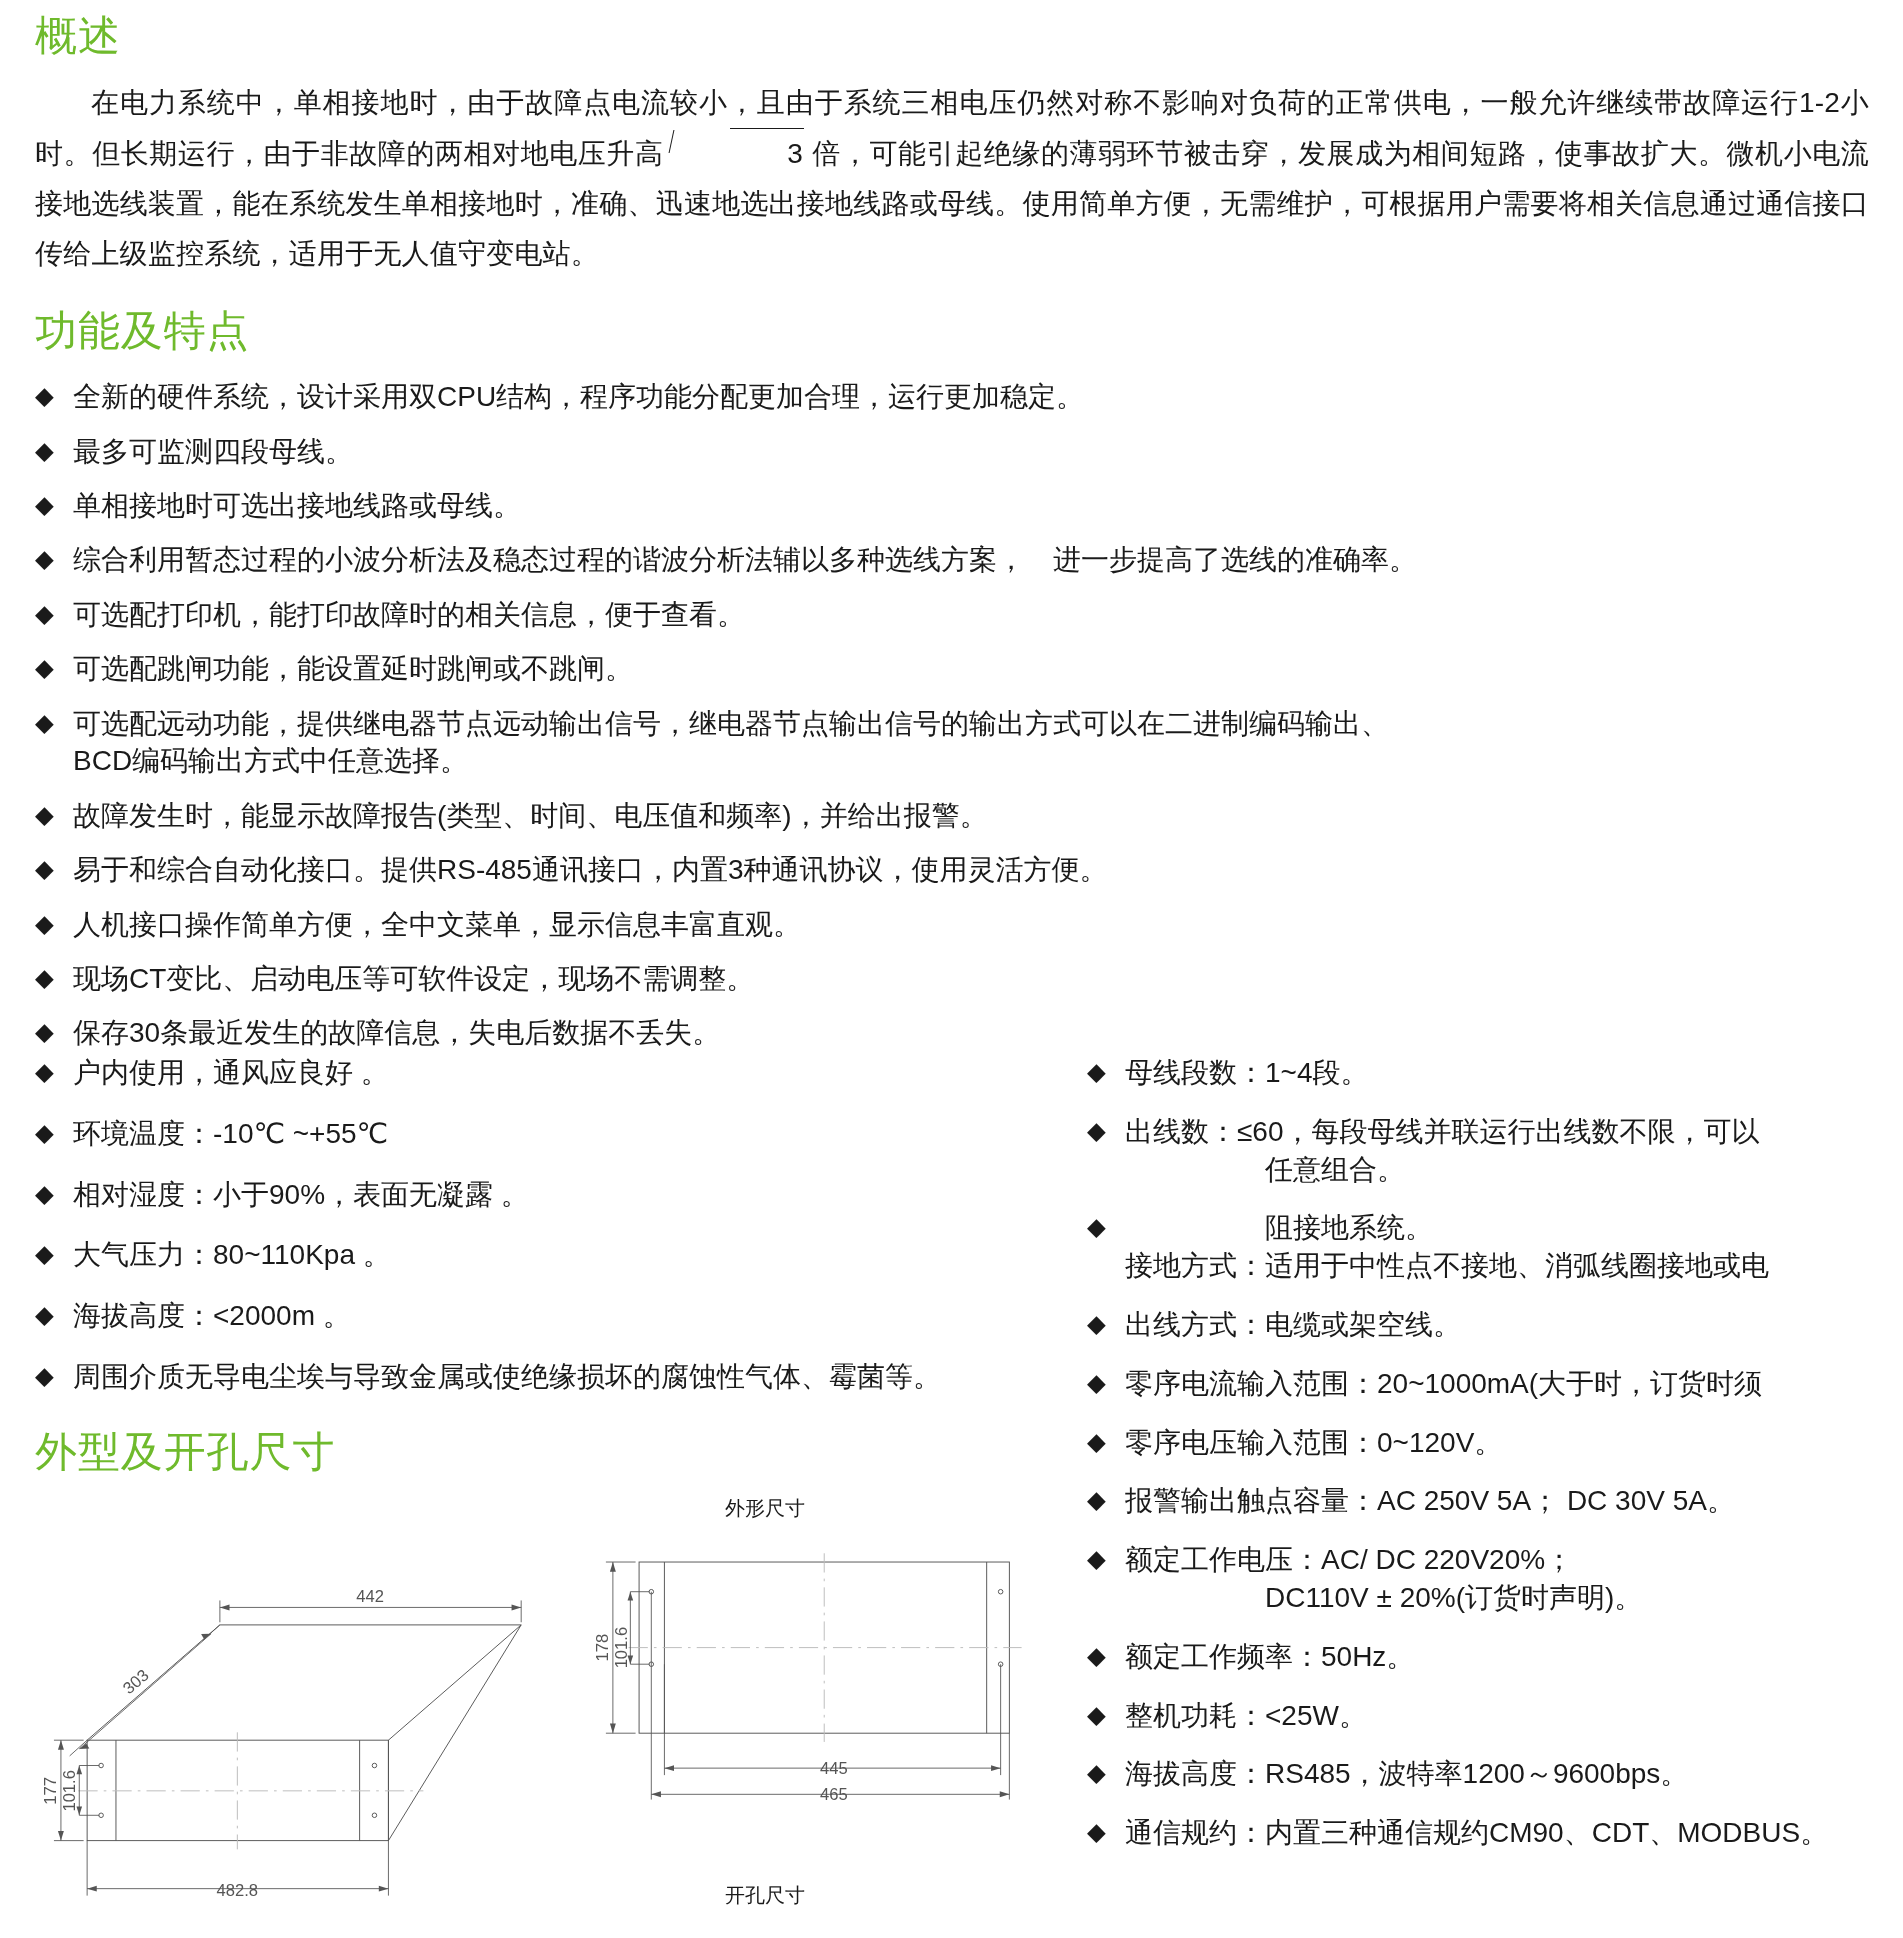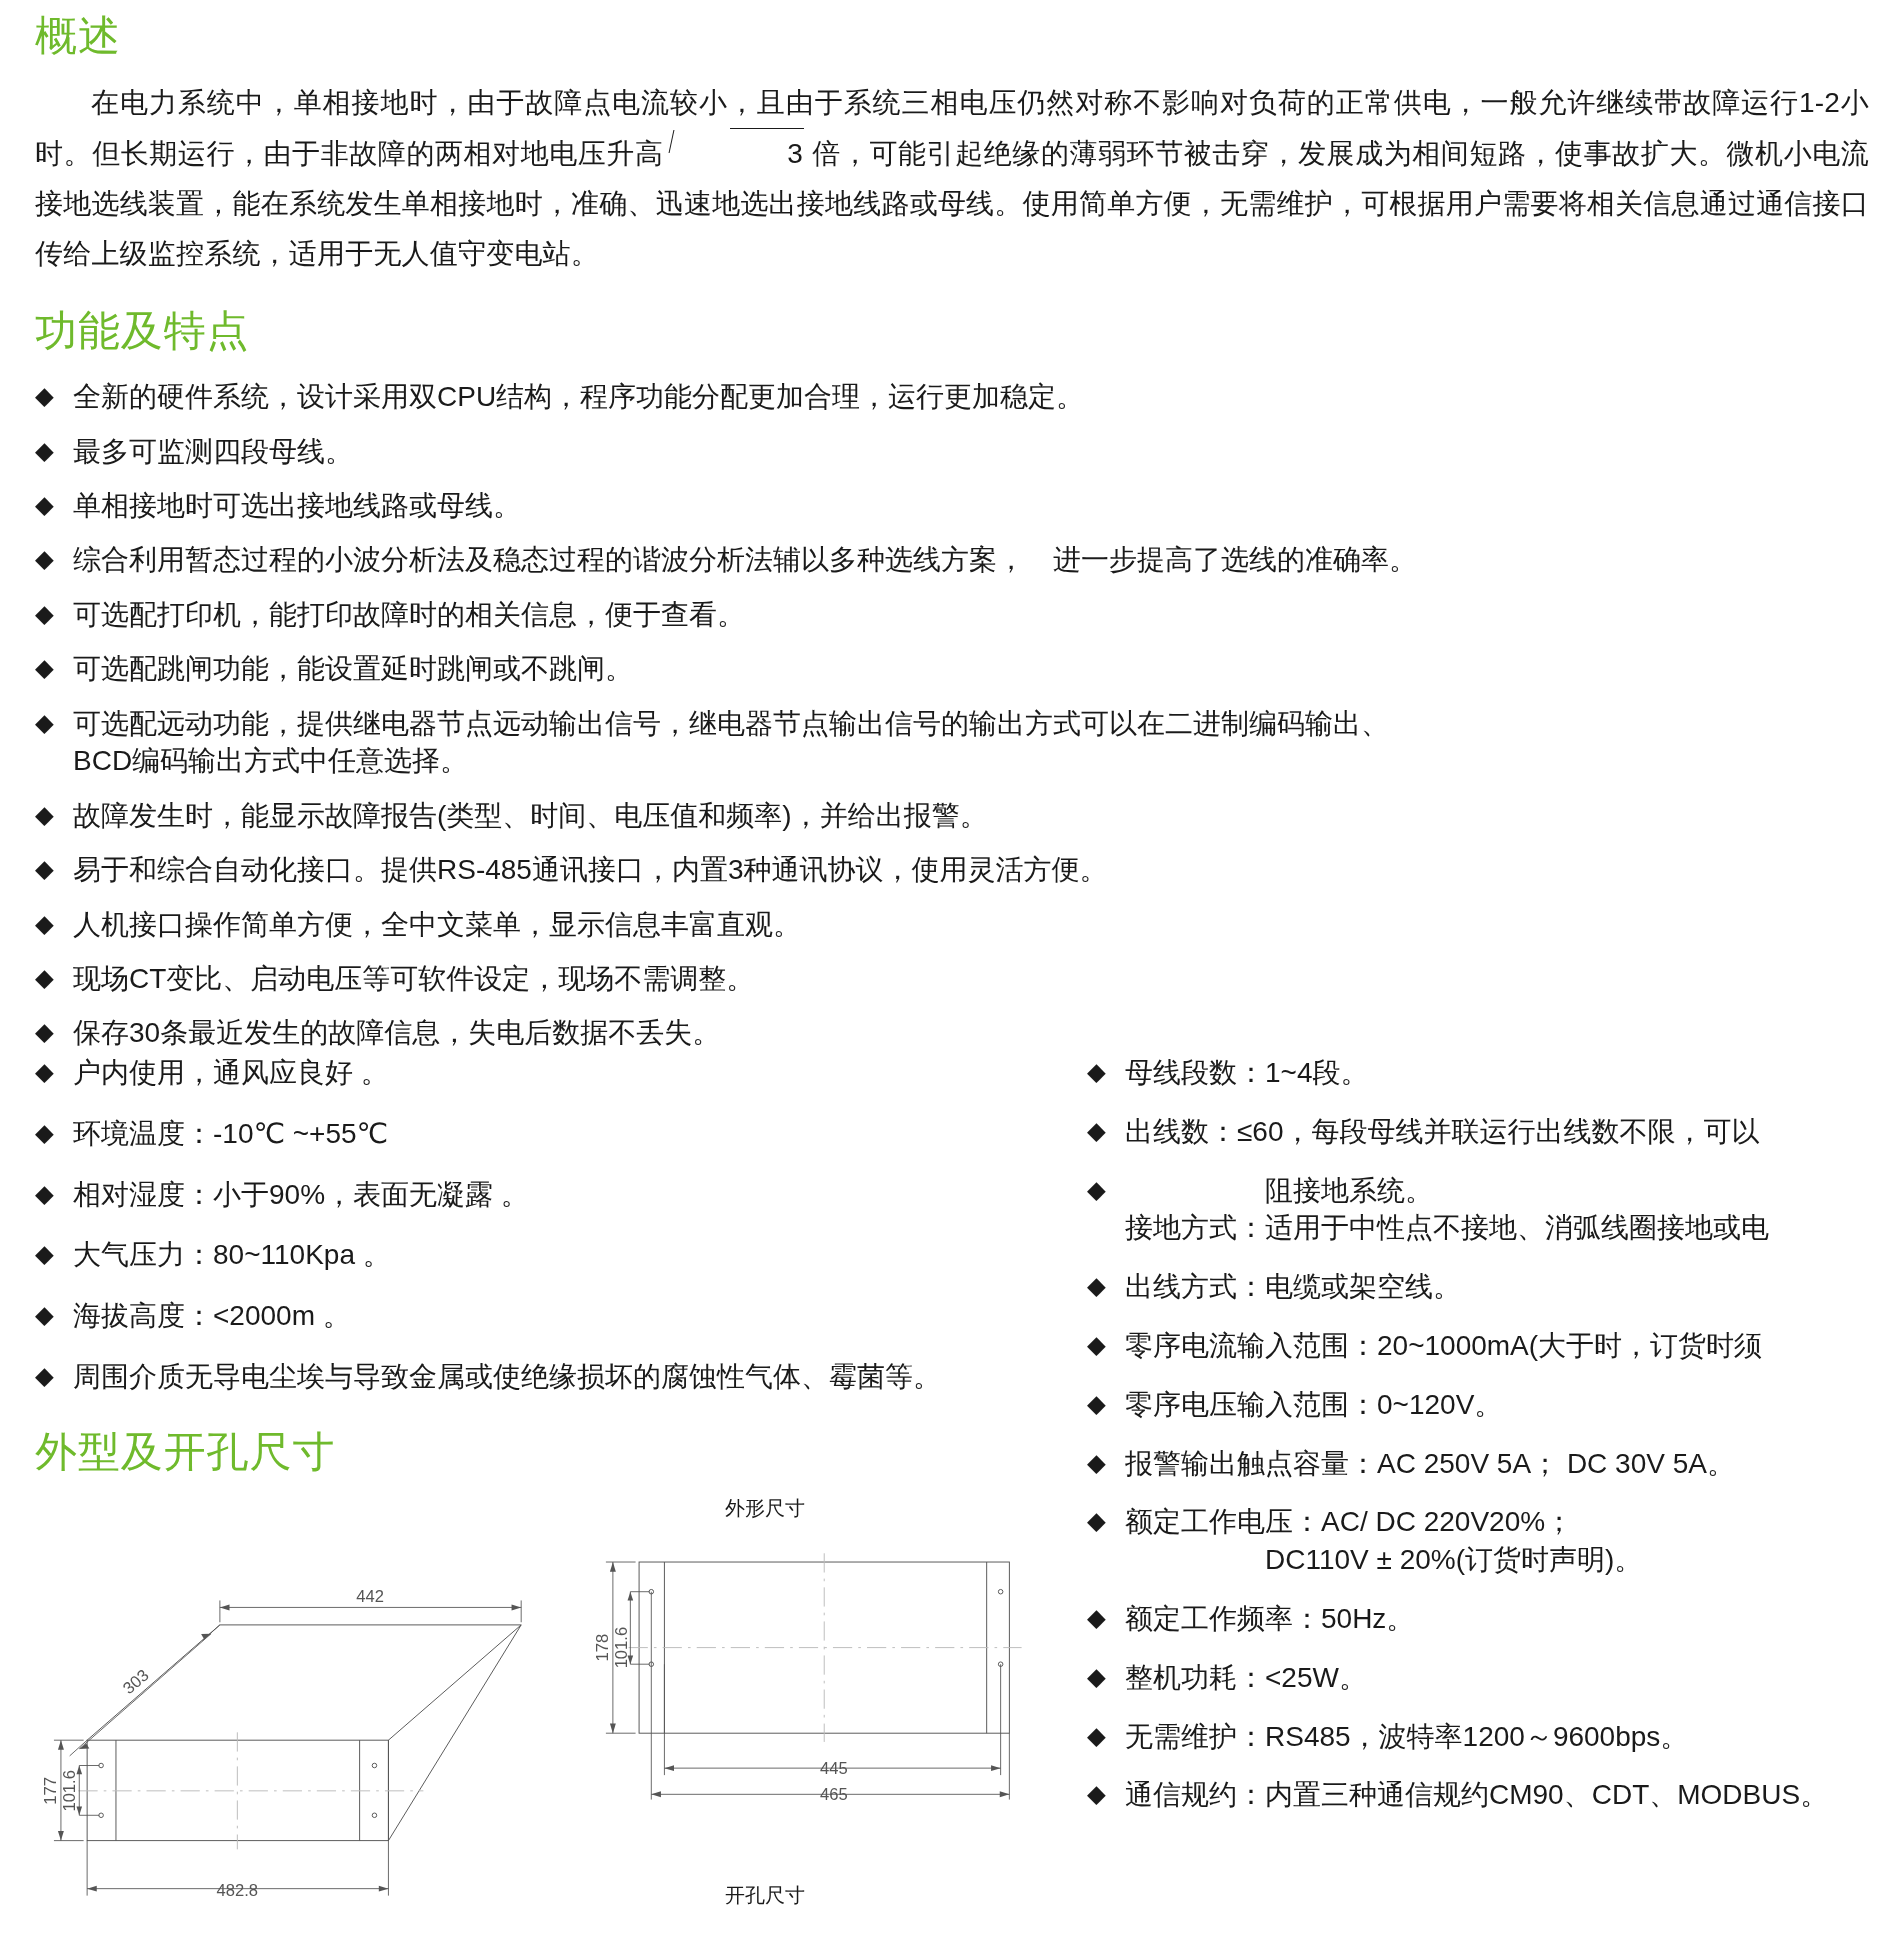--- a/index.html
+++ b/index.html
@@ -190,20 +190,21 @@
 
   <section id="techparams">
     <ul class="bl">
       <li>
           <span class="dia">◆</span>
           <span class="cont">母线段数：1~4段。</span>
         </li>
       <li>
           <span class="dia">◆</span>
           <span class="cont">出线数：≤60，每段母线并联运行出线数不限，可以</span>
+          <span class="cont ind-r">任意组合。</span>
         </li>
       <li>
           <span class="dia">◆</span>
           <span class="cont ind-r">阻接地系统。</span>
           <span class="cont">接地方式：适用于中性点不接地、消弧线圈接地或电</span>
         </li>
       <li>
           <span class="dia">◆</span>
           <span class="cont">出线方式：电缆或架空线。</span>
         </li>
@@ -227,21 +228,21 @@
       <li>
           <span class="dia">◆</span>
           <span class="cont">额定工作频率：50Hz。</span>
         </li>
       <li>
           <span class="dia">◆</span>
           <span class="cont">整机功耗：&lt;25W。</span>
         </li>
       <li>
           <span class="dia">◆</span>
-          <span class="cont">无需维护：RS485，波特率1200～9600bps。</span>
+          <span class="cont">海拔高度：RS485，波特率1200～9600bps。</span>
         </li>
       <li>
           <span class="dia">◆</span>
           <span class="cont">通信规约：内置三种通信规约CM90、CDT、MODBUS。</span>
         </li>
     </ul>
   </section>
 
   <section id="dimensions">
     <h2 class="section-head">外型及开孔尺寸</h2>

